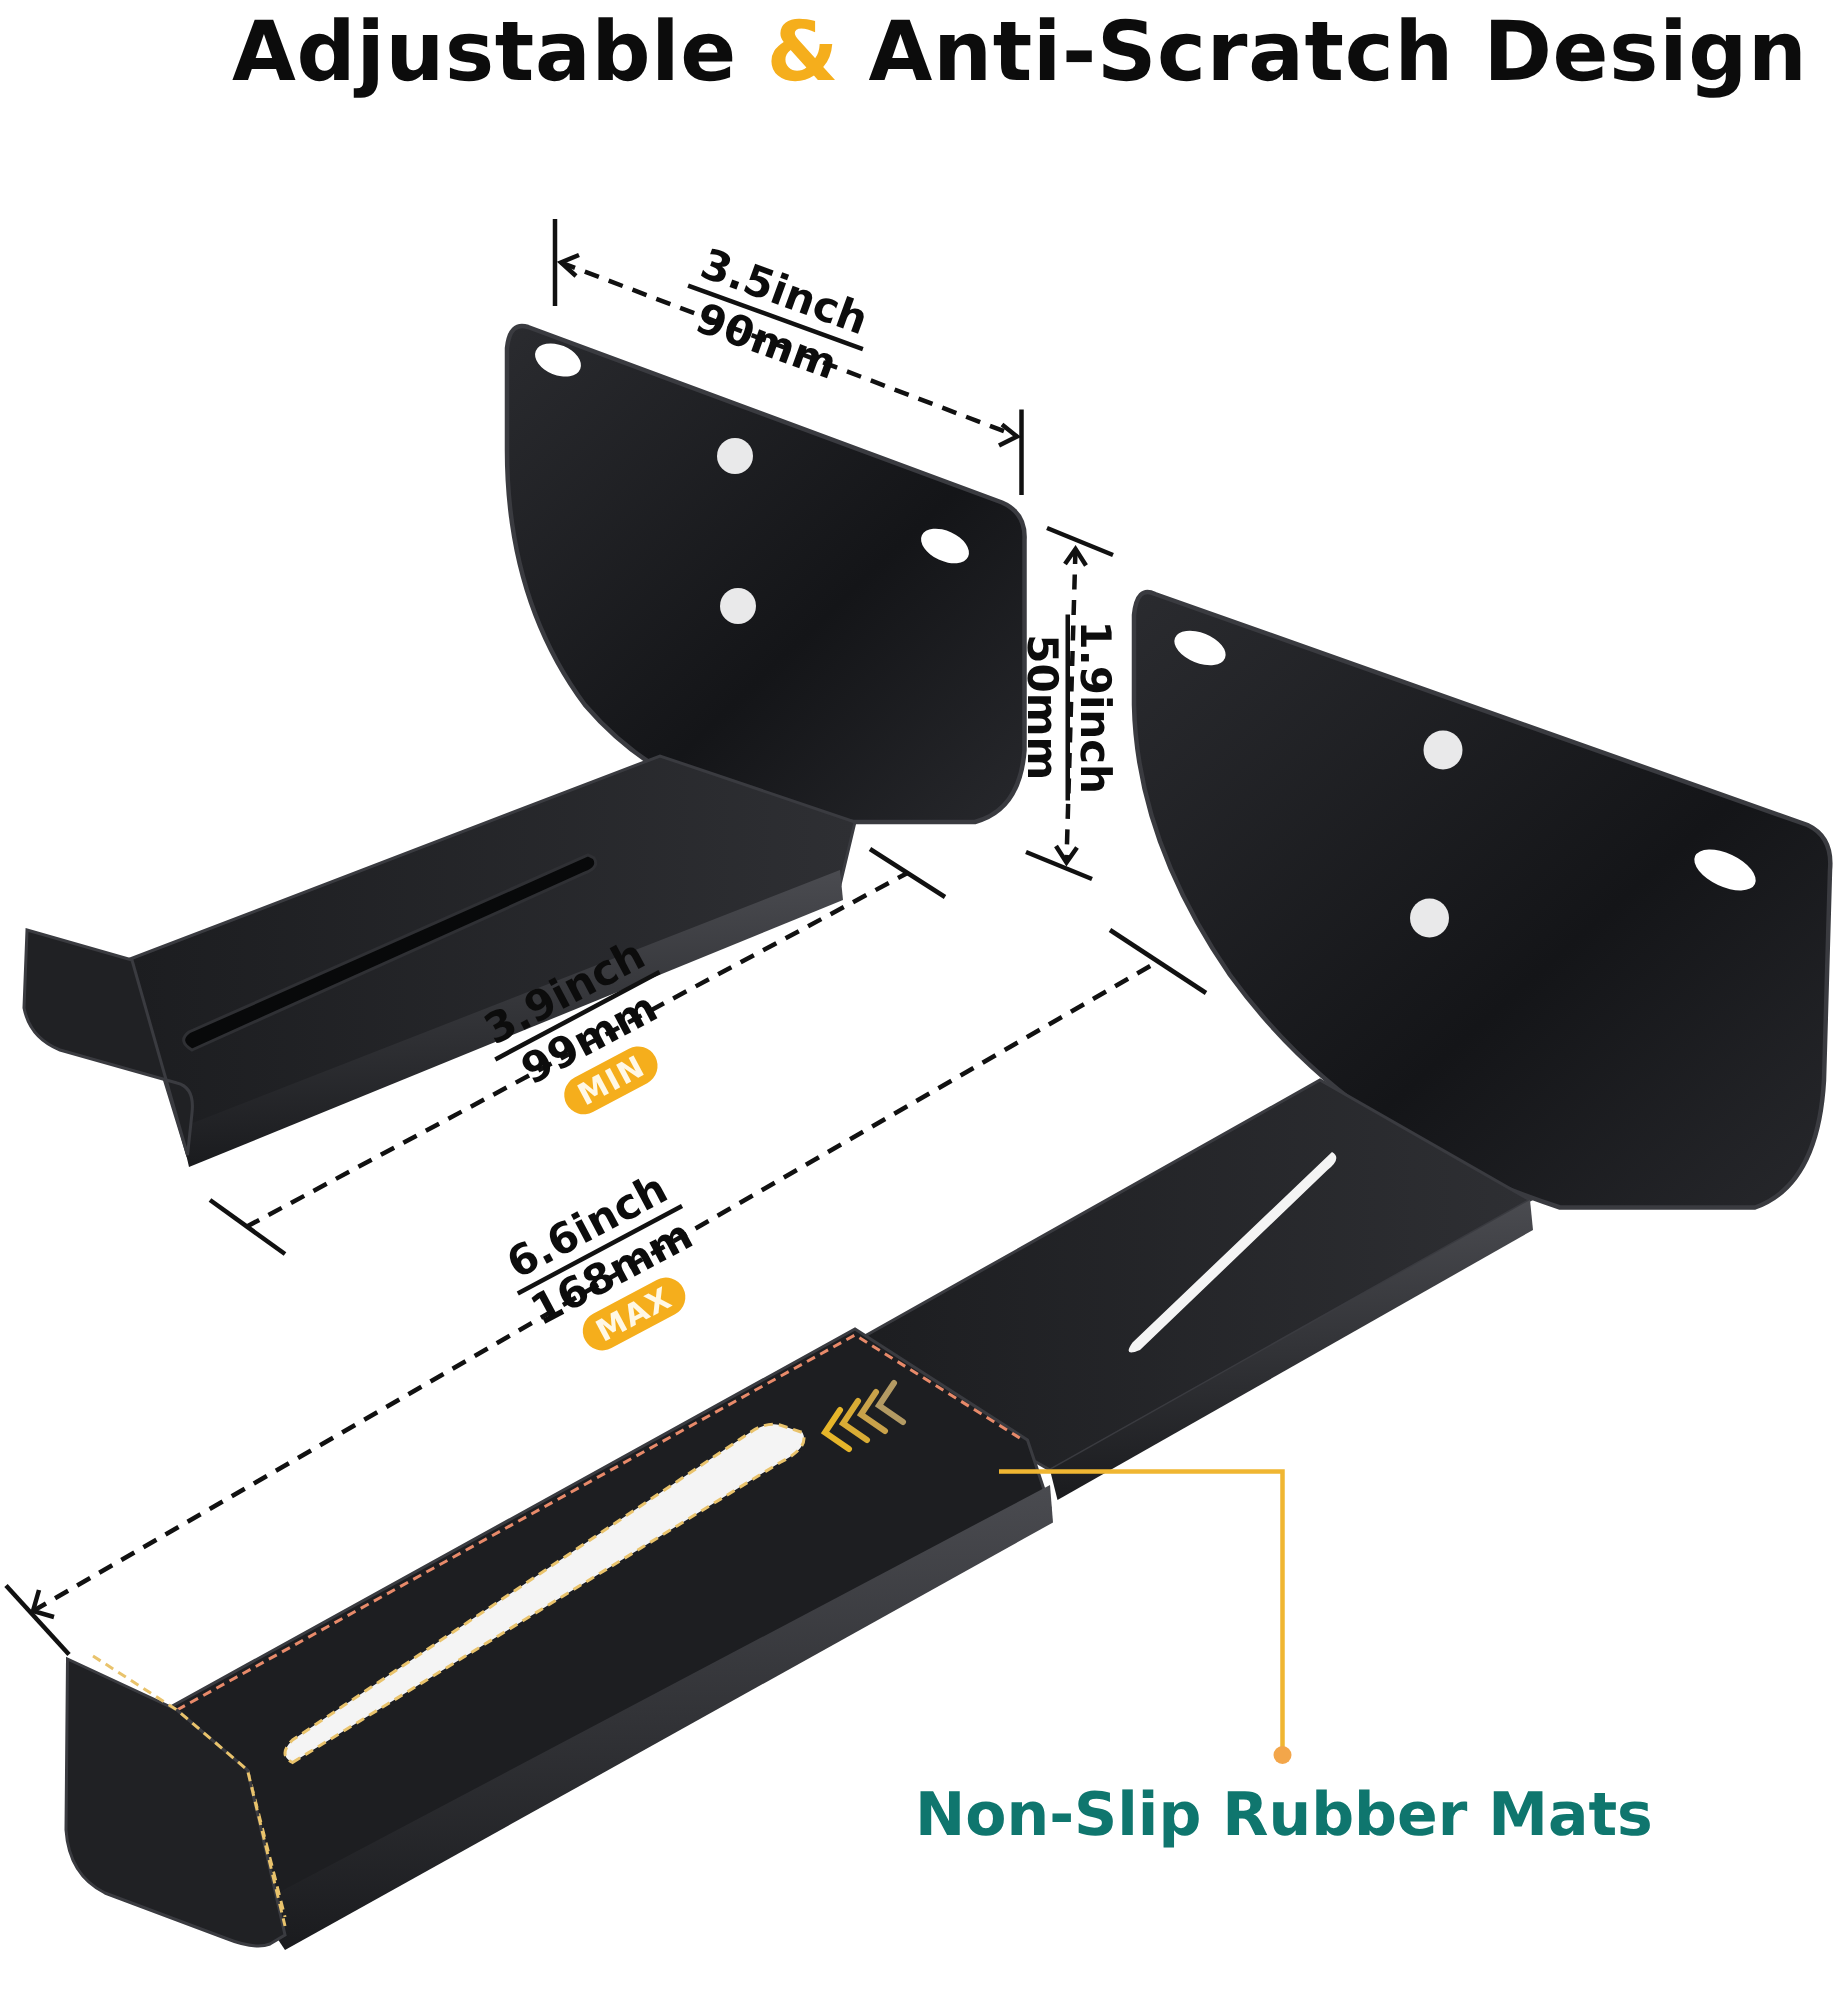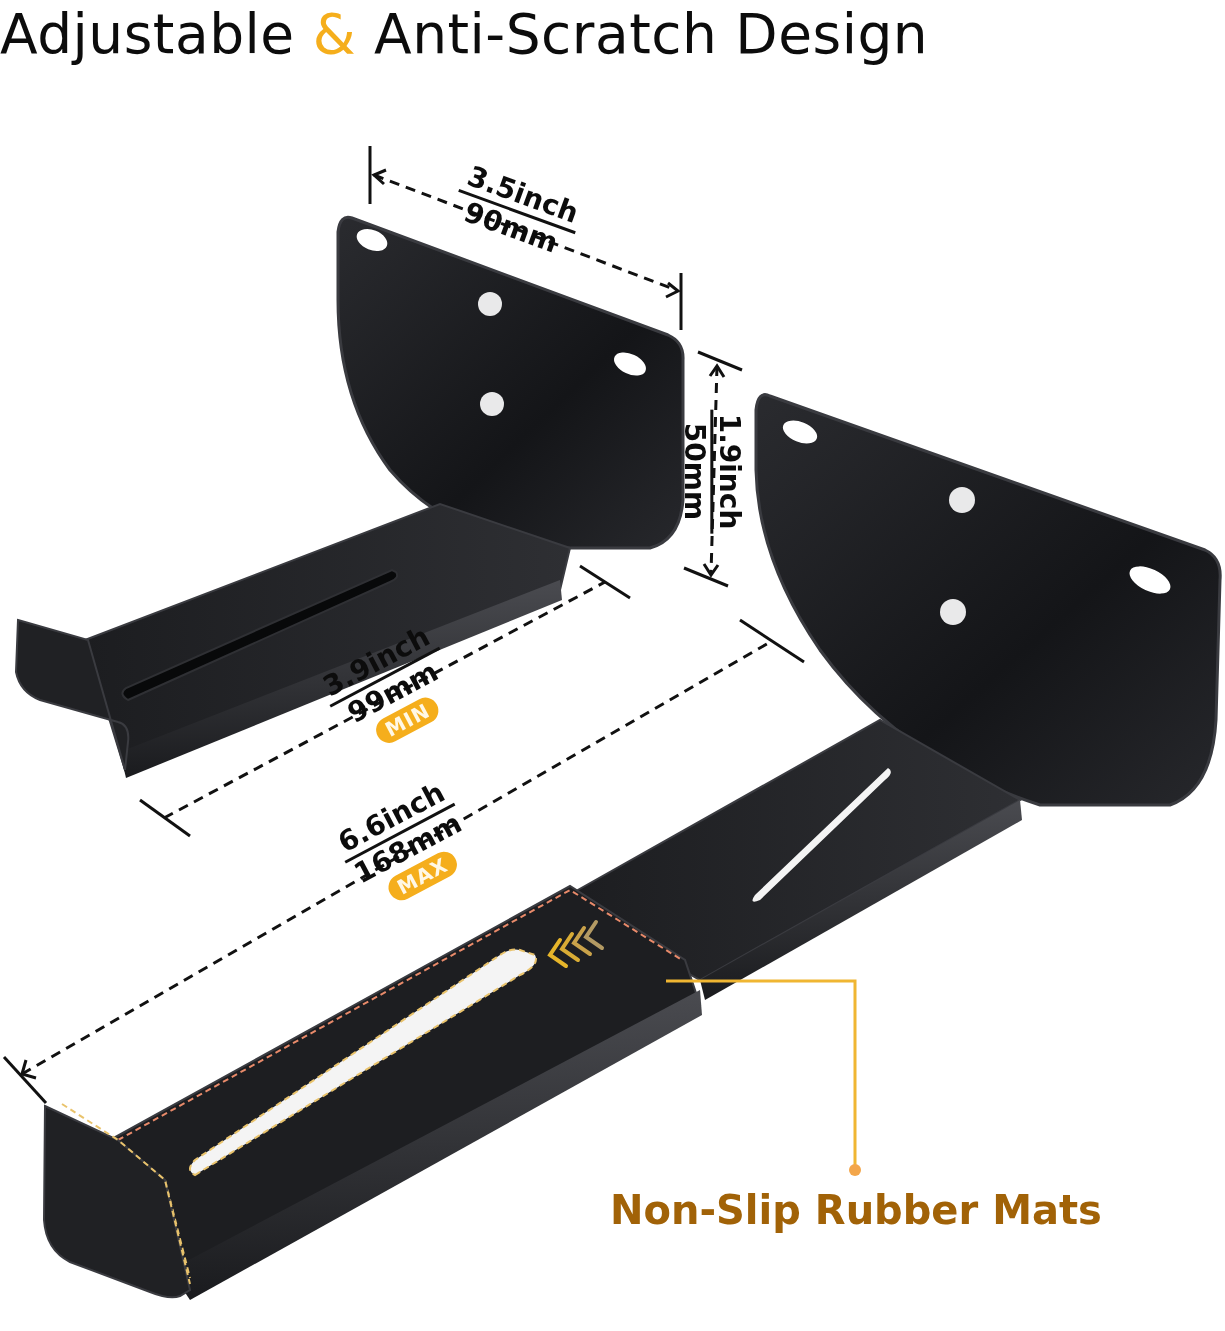--- a/index.html
+++ b/index.html
@@ -1,29 +1,29 @@
 <!DOCTYPE html>
 <html><head>
 <meta charset="utf-8">
 <style>
   html, body { margin: 0; padding: 0; background: #ffffff; }
   body { width: 1225px; height: 1331px; position: relative; overflow: hidden;
          font-family: "DejaVu Sans", "Liberation Sans", sans-serif; color: #0c0c0c; }
-  .title { position: absolute; left: 0; top: 2px; width: 1205px; text-align: left;
-           font-size: 55px; font-weight: normal; letter-spacing: 0.5px; line-height: 64px; }
+  .title { position: absolute; left: 0; top: 2px; width: 1205px; text-align: right;
+           font-size: 55px; font-weight: bold; letter-spacing: 0.5px; line-height: 64px; }
   .title .amp { color: #f5ae1c; }
   svg.art { position: absolute; left: 0; top: 0; }
   .dim { position: absolute; font-weight: bold; color: #0c0c0c; text-align: center;
          transform-origin: center center; line-height: 1; }
   .dim .top { display: block; font-size: 28px; padding: 0 4px 2px; border-bottom: 3px solid #111; }
   .dim .bot { display: block; font-size: 28px; padding-top: 2px; }
   .pill { display: inline-block; margin-top: 4px; background: #f5ae1c; color: #fff8e6;
           font-size: 20px; font-weight: bold; padding: 3px 10px; border-radius: 14px; letter-spacing: 1px; }
   .caption { position: absolute; left: 610px; top: 1184px; font-size: 40px; font-weight: bold;
-             line-height: 52px; color: #a16207; }
+             line-height: 52px; color: #0f766e; }
 </style>
 </head>
 <body>
 
 <div class="title">
   <span>Adjustable</span>
   <span class="amp">&amp;</span>
   <span>Anti-Scratch Design</span>
 </div>
 

